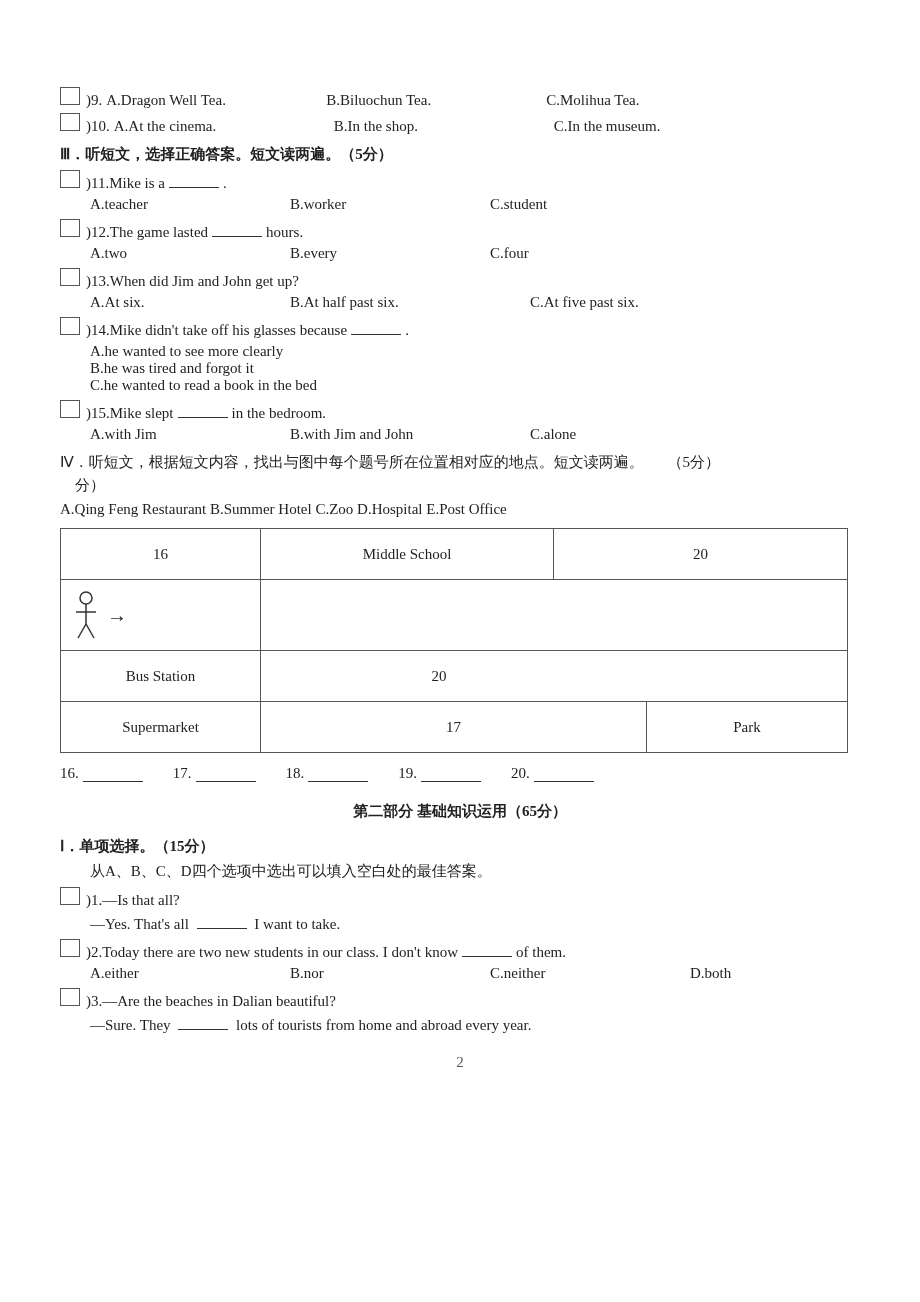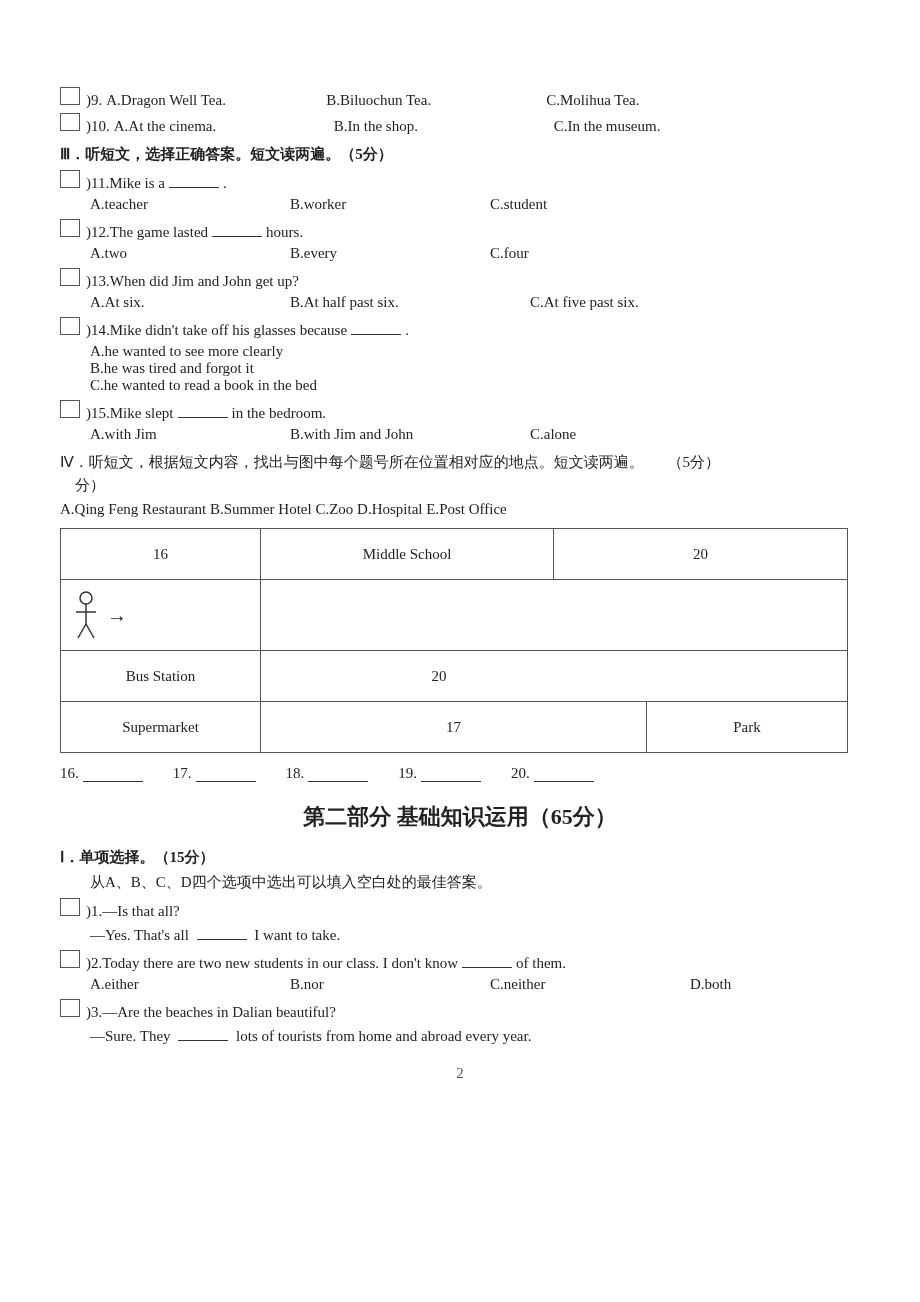--- a/index.html
+++ b/index.html
@@ -22,21 +22,21 @@
     .answers-row {
       display: flex;
       gap: 30px;
       margin: 12px 0;
     }
     .ans-item { display: flex; align-items: flex-end; gap: 4px; }
     .ans-blank { border-bottom: 1px solid #333; min-width: 60px; display: inline-block; height: 16px; }
 
     .center-title {
       text-align: center;
-      font-size: 22px;
+      font-size: 15px;
       font-weight: bold;
       margin: 20px 0 16px 0;
     }
     .page-num {
       text-align: center;
       margin-top: 20px;
       color: #555;
     }
 
     .map-outer {

